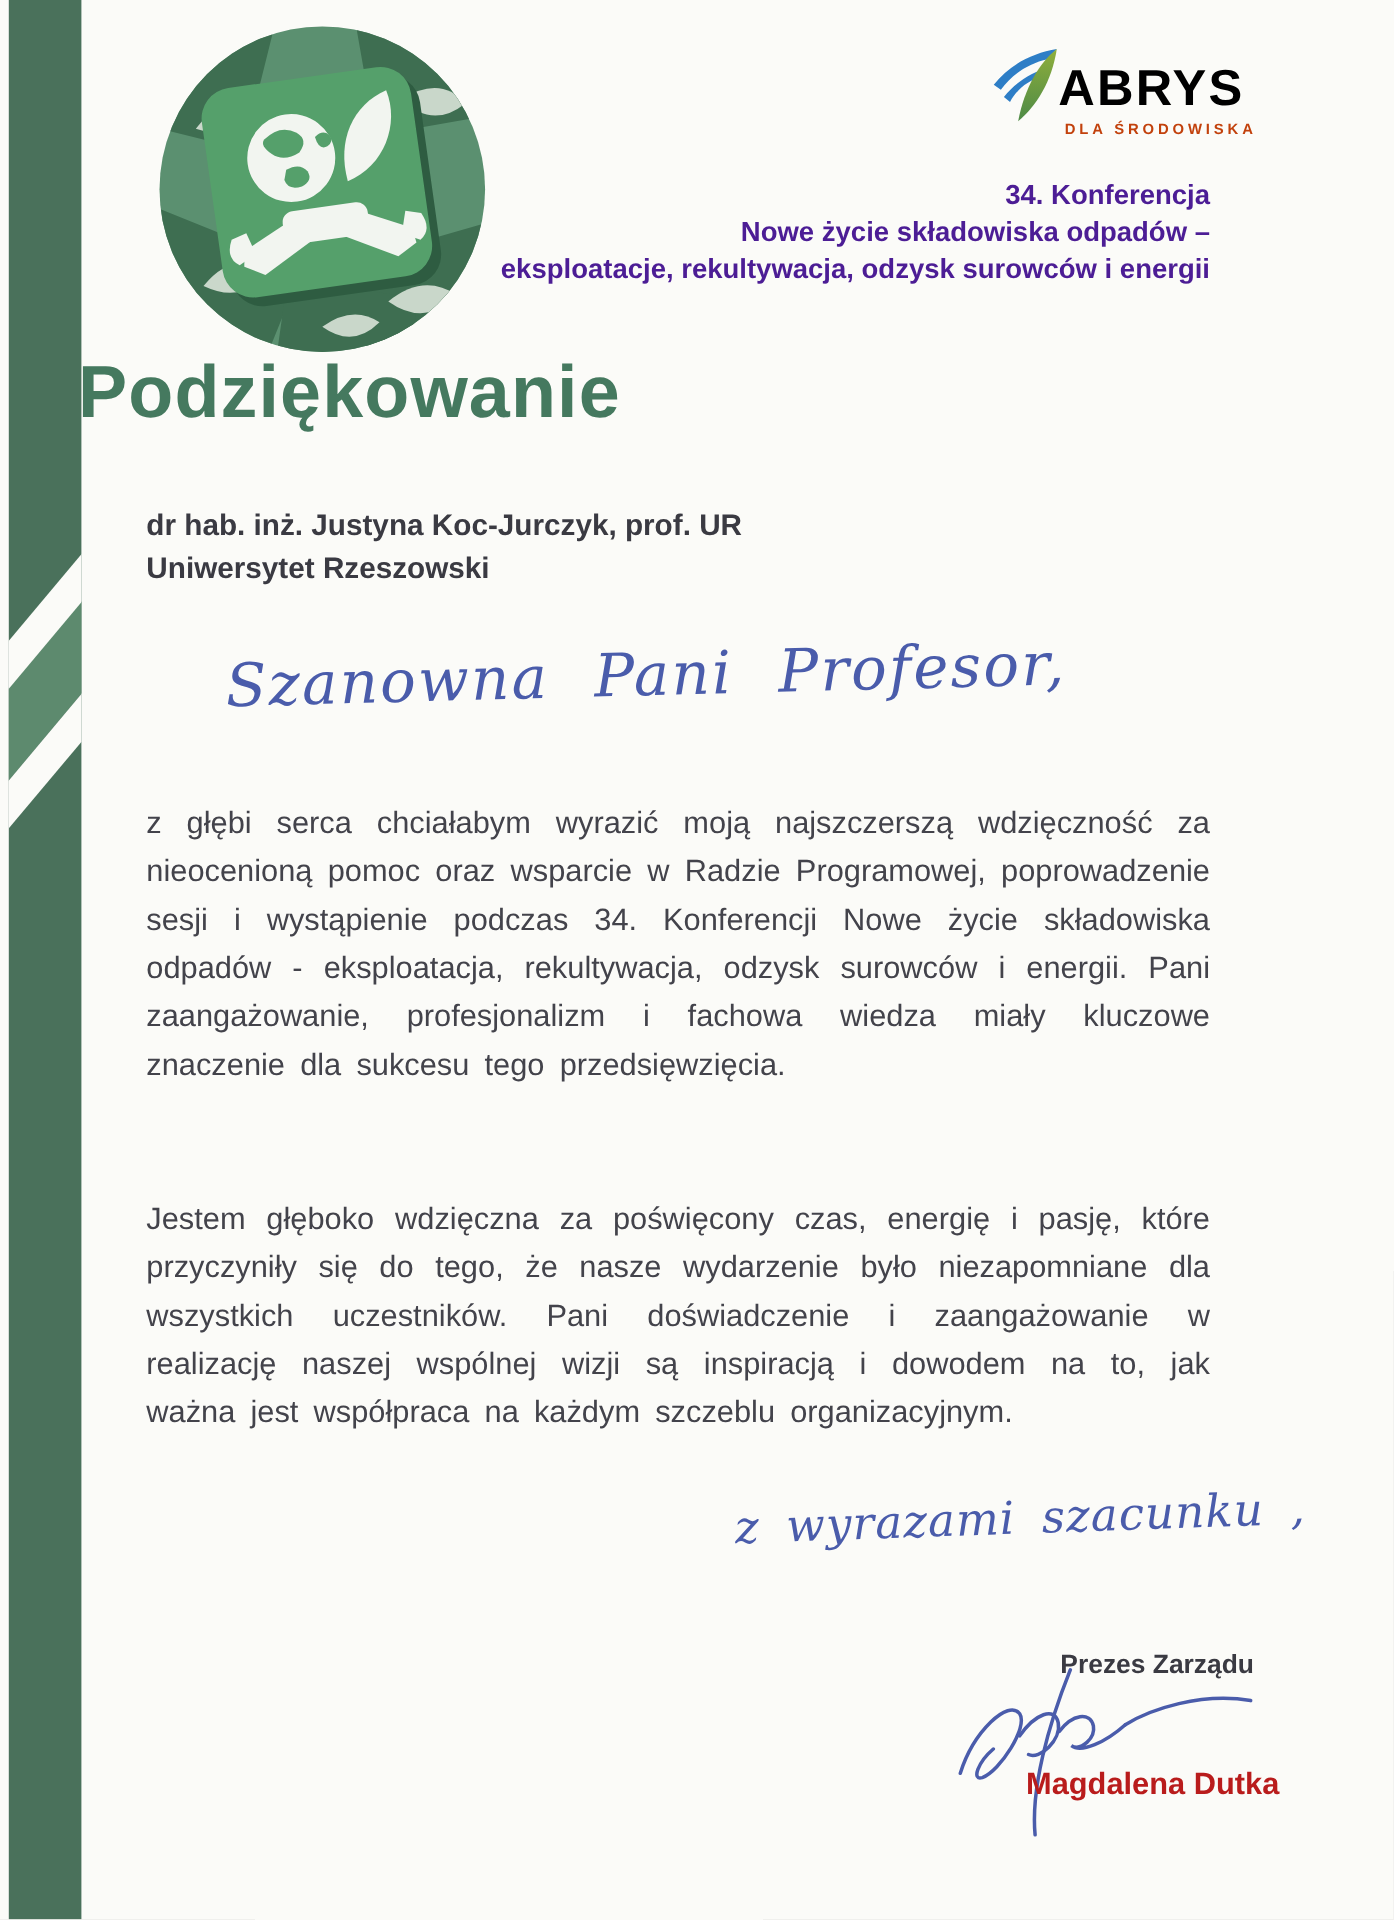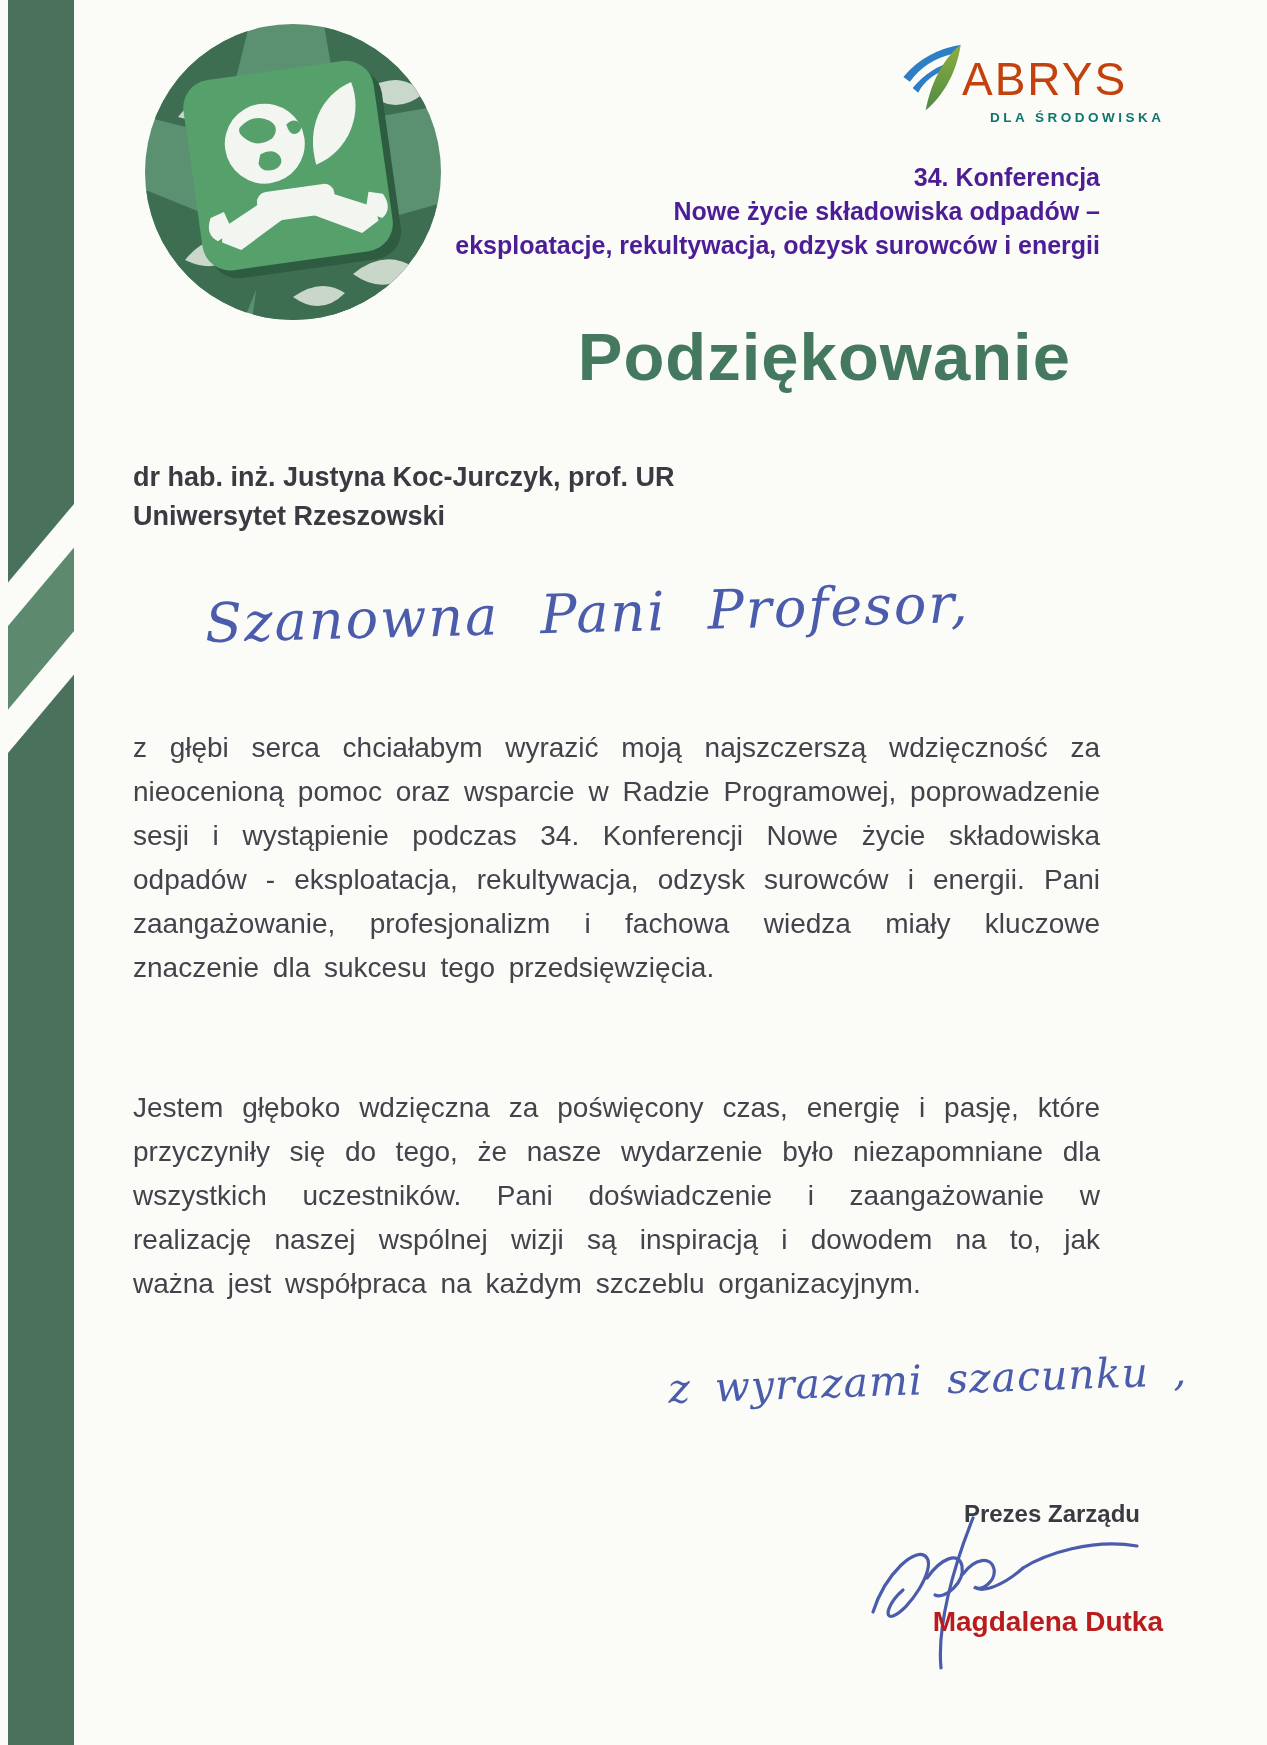--- a/index.html
+++ b/index.html
@@ -26,28 +26,27 @@
   .band .stripe.s1 { top:551px; }
   .band .stripe.s2 { top:678px; }
 
   
   .logo-circle { position:absolute; left:143px; top:22px; width:300px; height:300px; }
 
   
   .brand-icon { position:absolute; left:893px; top:40px; width:80px; height:74px; }
   .brand-name {
     position:absolute; left:962px; top:52px;
-    font-size:46px; font-weight:normal; letter-spacing:2px;
-    color:#c2410c;
+    font-size:46px; font-weight:bold; letter-spacing:2px;
+    color:#000000;
   }
   .brand-tagline {
     position:absolute; left:968px; top:110px;
     font-size:13.5px; font-weight:bold; letter-spacing:3.5px;
-    color:#0f766e;
-    margin-left:22px;
+    color:#c2410c;
   }
   .anniv { position:absolute; left:1124px; top:26px; width:130px; height:120px; }
   .anniv .digit { font-size:80px; font-weight:bold; line-height:1; letter-spacing:-2px; }
   .anniv .d1 { color:#84a33b; }
   .anniv .d2 { color:#2e80c8; }
   .anniv .lat {
     position:absolute; left:52px; top:70px;
     font-size:33px; font-weight:bold; color:#5f9c41;
   }
 
@@ -55,21 +54,21 @@
   .conference {
     position:absolute; right:167px; top:160px;
     text-align:right;
     font-size:25px; font-weight:bold; line-height:34px;
     color:#4c1d95;
   }
 
   
   .main-title {
     position:absolute; left:71px; top:318px; width:1000px;
-    text-align:right;
+    text-align:left;
     font-size:67px; font-weight:bold; letter-spacing:1px;
     color:#45795f;
   }
 
   
   .recipient {
     position:absolute; left:133px; top:458px;
     font-size:27px; font-weight:bold; line-height:39px;
     color:#3a3a42;
   }

